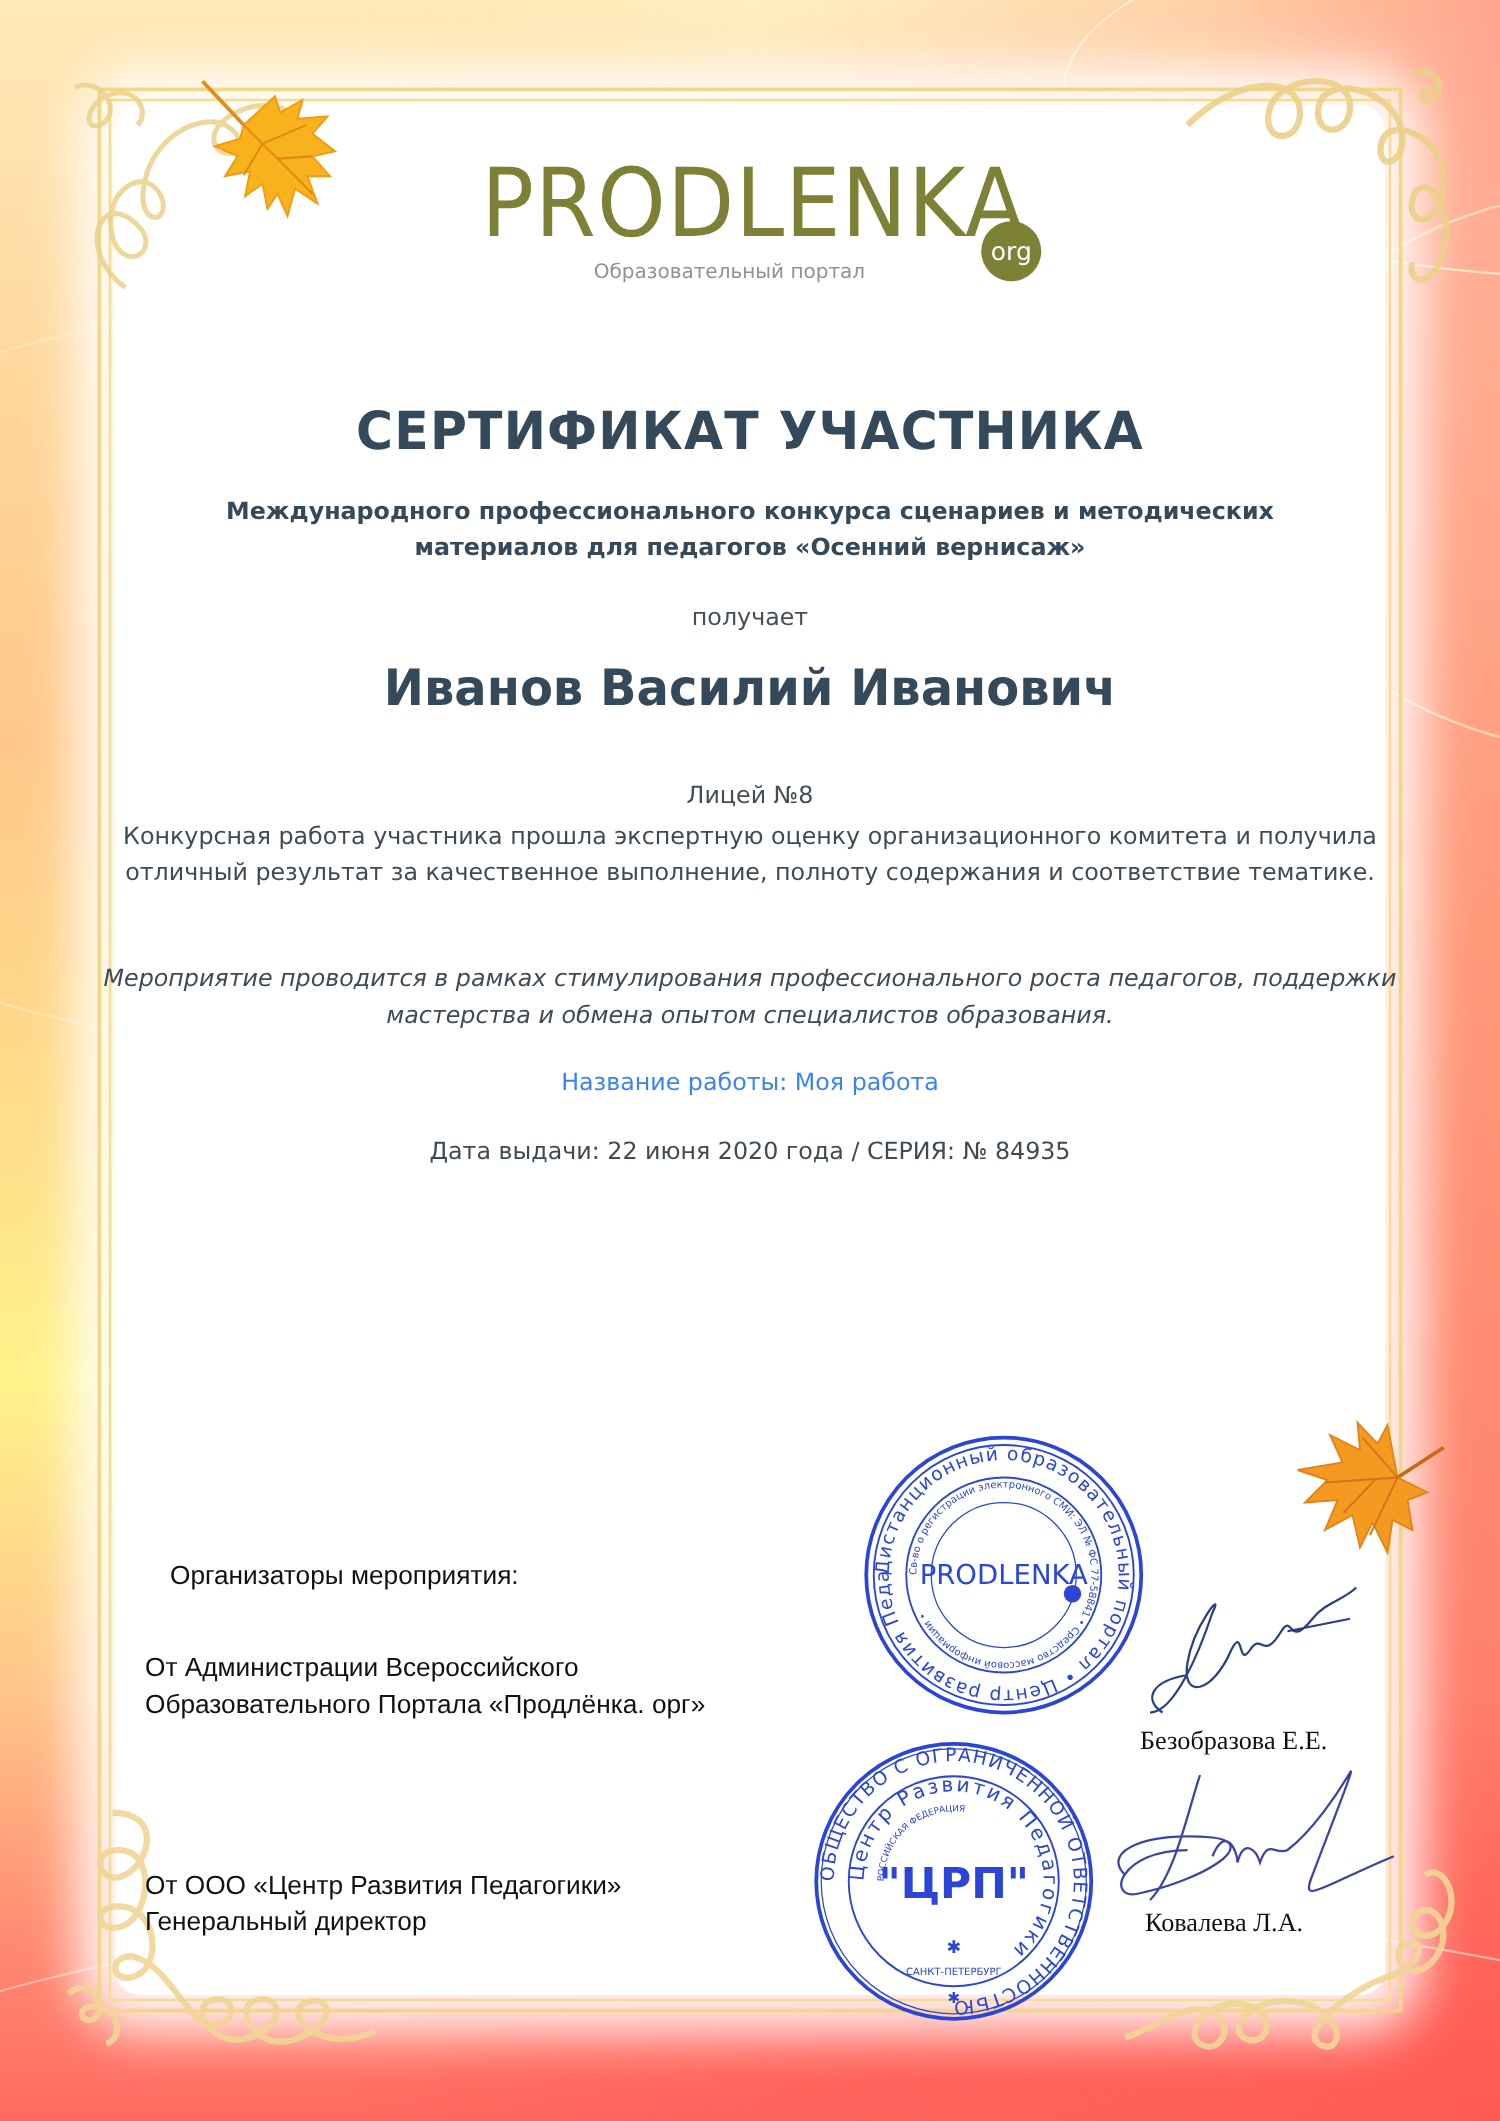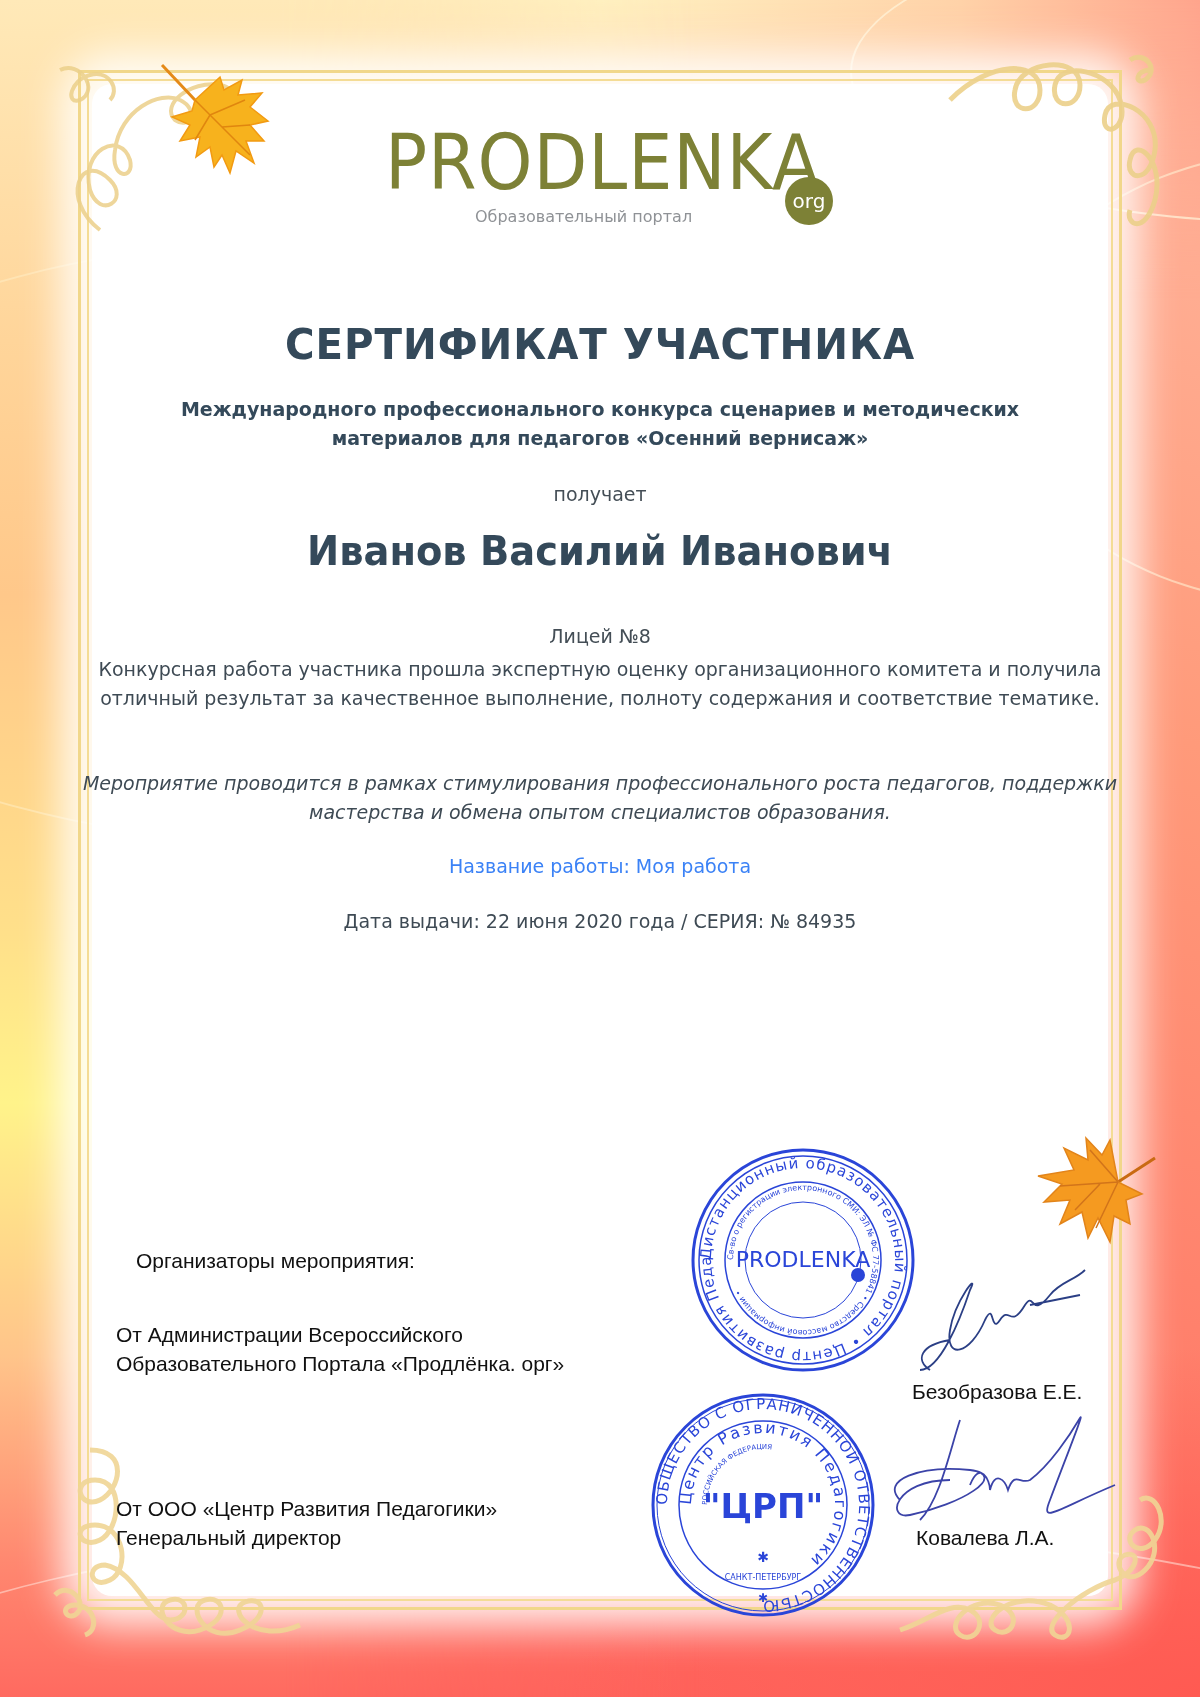--- a/index.html
+++ b/index.html
@@ -73,21 +73,21 @@
     .date { top: 910px; font-size: 19px; color: #3e4a54; }
 
     .orgs {
       position: absolute; left: 116px; font-family: "Liberation Sans", sans-serif;
       font-size: 21px; line-height: 29px; color: #111;
     }
     .orgs-head { top: 1246px; margin-left: 20px; }
     .orgs-1 { top: 1320px; }
     .orgs-2 { top: 1494px; }
     .signer {
-      position: absolute; font-family: Liberation Sans, sans-serif; font-size: 21px; color: #111;
+      position: absolute; font-family: Liberation Serif, serif; font-size: 21px; color: #111;
     }
     .signer-1 { left: 912px; top: 1380px; }
     .signer-2 { left: 916px; top: 1526px; }
 
     .stamp { position: absolute; }
     .sig { position: absolute; }
   </style>
 </head>
 <body>
 

